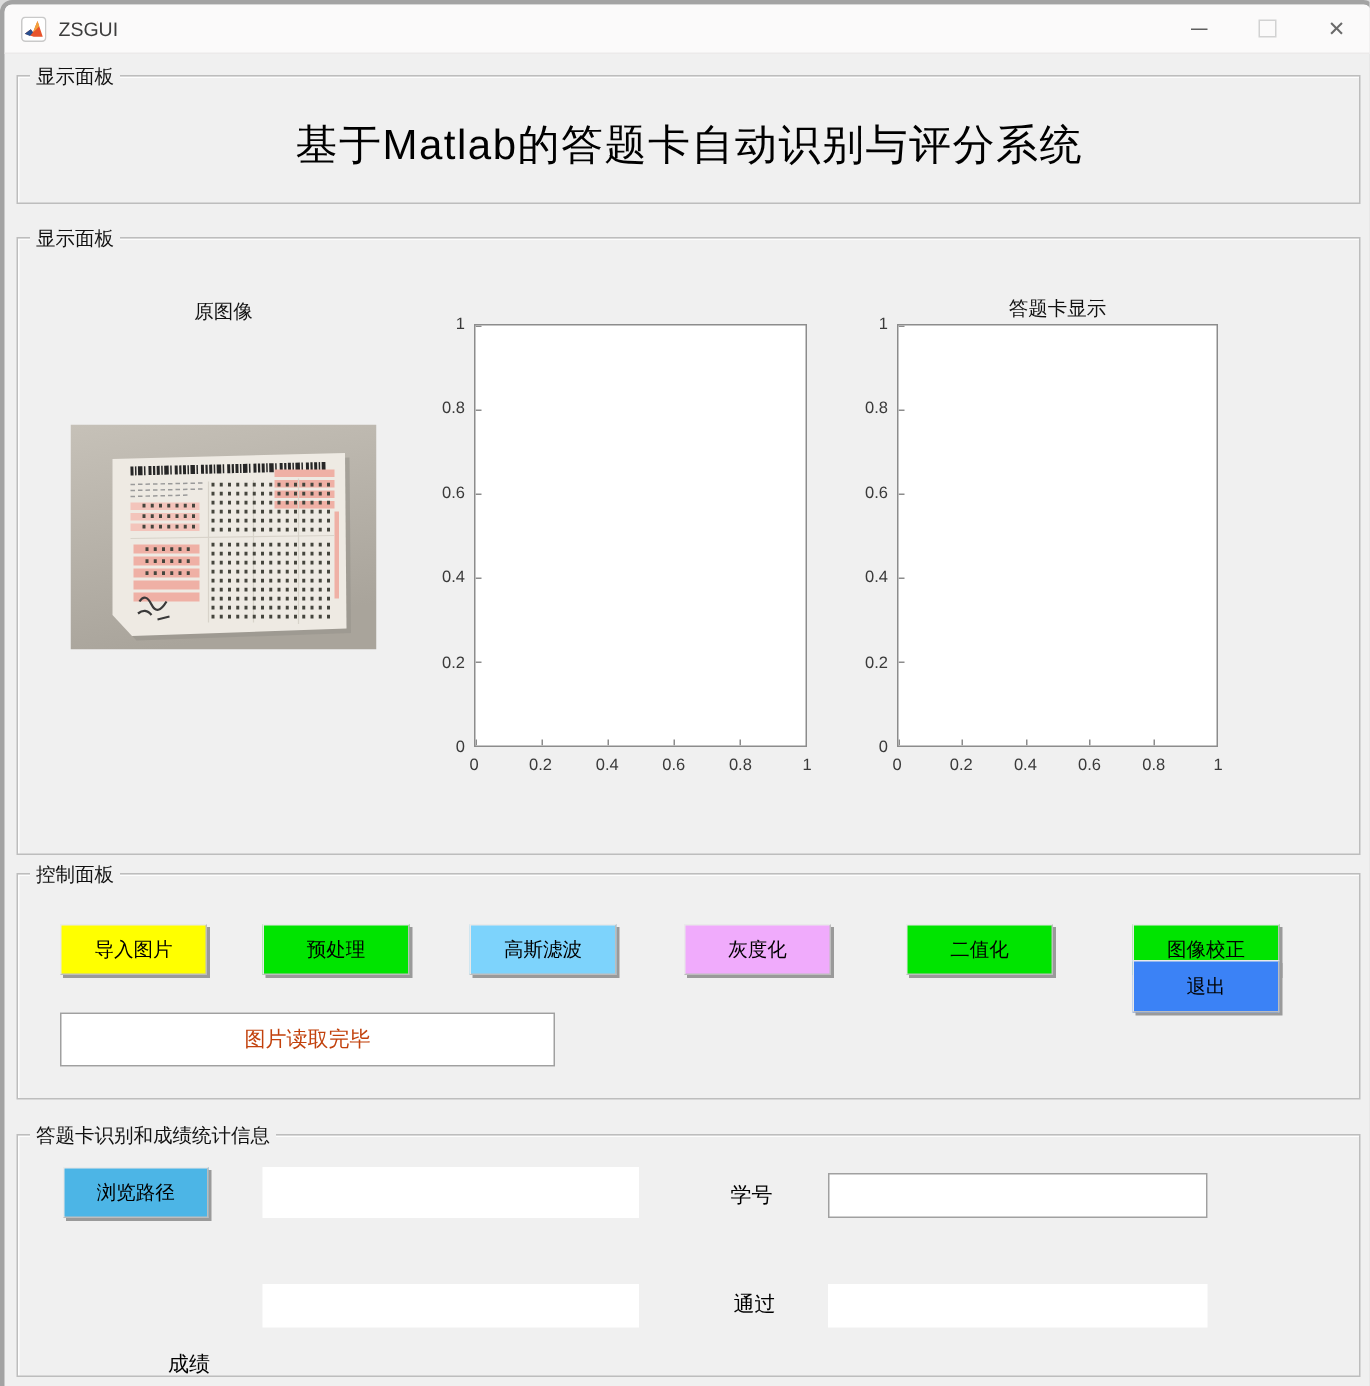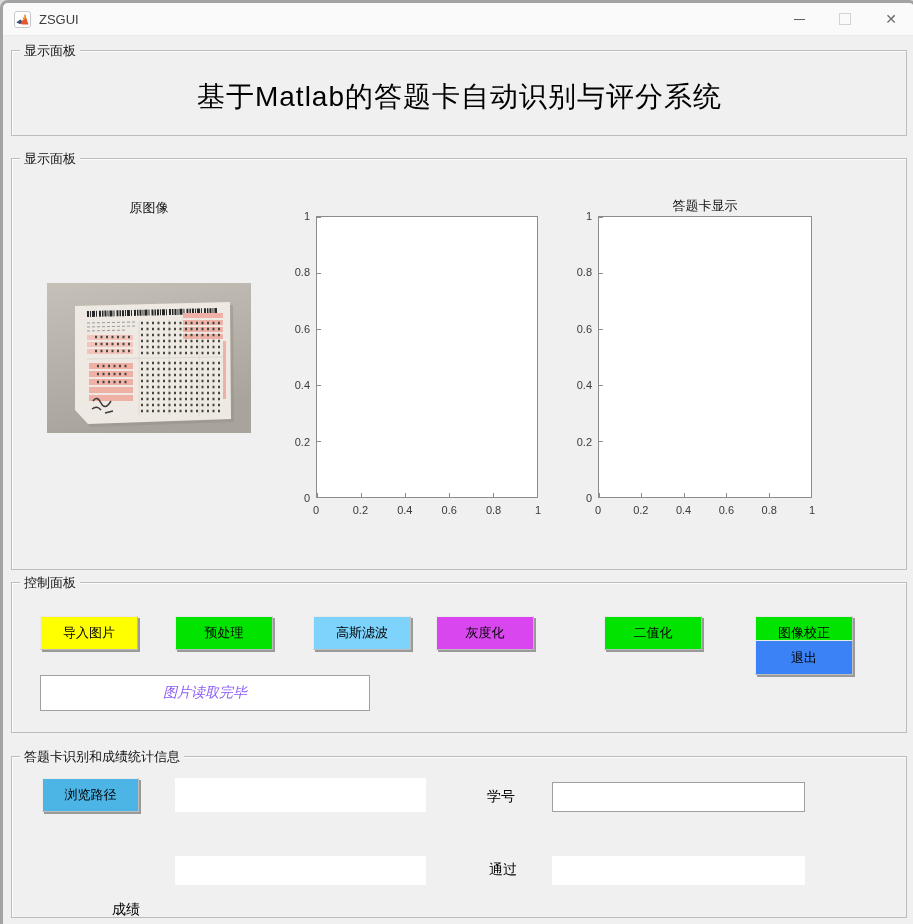--- a/index.html
+++ b/index.html
@@ -30,21 +30,21 @@
   .plot .marks{position:absolute;left:0;top:0;right:0;bottom:0;overflow:hidden;}
   .plot .marks i{position:absolute;background:#8c8c8c;}
   .plot .marks i.tm-x{bottom:0;width:1px;height:4px;}
   .plot .marks i.tm-y{left:0;width:4px;height:1px;}
   
   .push-btn{position:absolute;display:flex;align-items:center;justify-content:center;
             font-size:13px;color:#000;border:1px solid #e9e9e9;border-right-color:#bdbdbd;border-bottom-color:#bdbdbd;
             box-shadow:2px 2px 0 #9a9a9a;cursor:pointer;box-sizing:border-box;}
   
   .edit-field{position:absolute;background:#fff;border:1px solid #a0a0a0;display:flex;align-items:center;
-              justify-content:center;font-size:14px;color:#8b5cf6;box-sizing:border-box;font-style:italic;}
+              justify-content:center;font-size:14px;color:#c2410c;box-sizing:border-box;}
   .static-field{position:absolute;background:#fff;border:none;display:flex;align-items:center;
                 padding-left:6px;font-size:14px;color:#000;box-sizing:border-box;}
   .small-label{position:absolute;font-size:14px;color:#000;white-space:nowrap;}
   #photo{position:absolute;left:44px;top:280px;width:204px;height:150px;}
 </style>
 </head>
 <body>
 
 <div id="window">
 
@@ -211,21 +211,21 @@
       </div>
   </div>
 
   <div class="panel" style="left:8px;top:579px;width:894px;height:149px;">
     <span class="panel-label">控制面板</span>
   </div>
 
   <div class="push-btn" style="left: 37px; top: 613px; width: 98px; height: 34px; background-color: rgb(255, 255, 0); text-align: right;">导入图片</div>
   <div class="push-btn" style="left: 172px; top: 613px; width: 98px; height: 34px; background-color: rgb(0, 228, 0);">预处理</div>
   <div class="push-btn" style="left: 310px; top: 613px; width: 98px; height: 34px; background-color: #7dd3fc;">高斯滤波</div>
-  <div class="push-btn" style="left: 433px; top: 613px; width: 98px; height: 34px; background-color: #d946ef;">灰度化</div>
+  <div class="push-btn" style="left: 453px; top: 613px; width: 98px; height: 34px; background-color: #f0abfc;">灰度化</div>
   <div class="push-btn" style="left: 601px; top: 613px; width: 98px; height: 34px; background-color: rgb(0, 228, 0);">二值化</div>
   <div class="push-btn" style="left: 752px; top: 613px; width: 98px; height: 34px; background-color: rgb(0, 228, 0);">图像校正</div>
 
   <div class="edit-field" style="left:37px;top:672px;width:330px;height:36px;justify-content:center;">图片读取完毕</div>
   <div class="push-btn" style="left: 752px; top: 637px; width: 98px; height: 35px; background-color: #3b82f6;">退出</div>
 
   <div class="panel" style="left:8px;top:753px;width:894px;height:160px;">
     <span class="panel-label">答题卡识别和成绩统计信息</span>
   </div>
 

